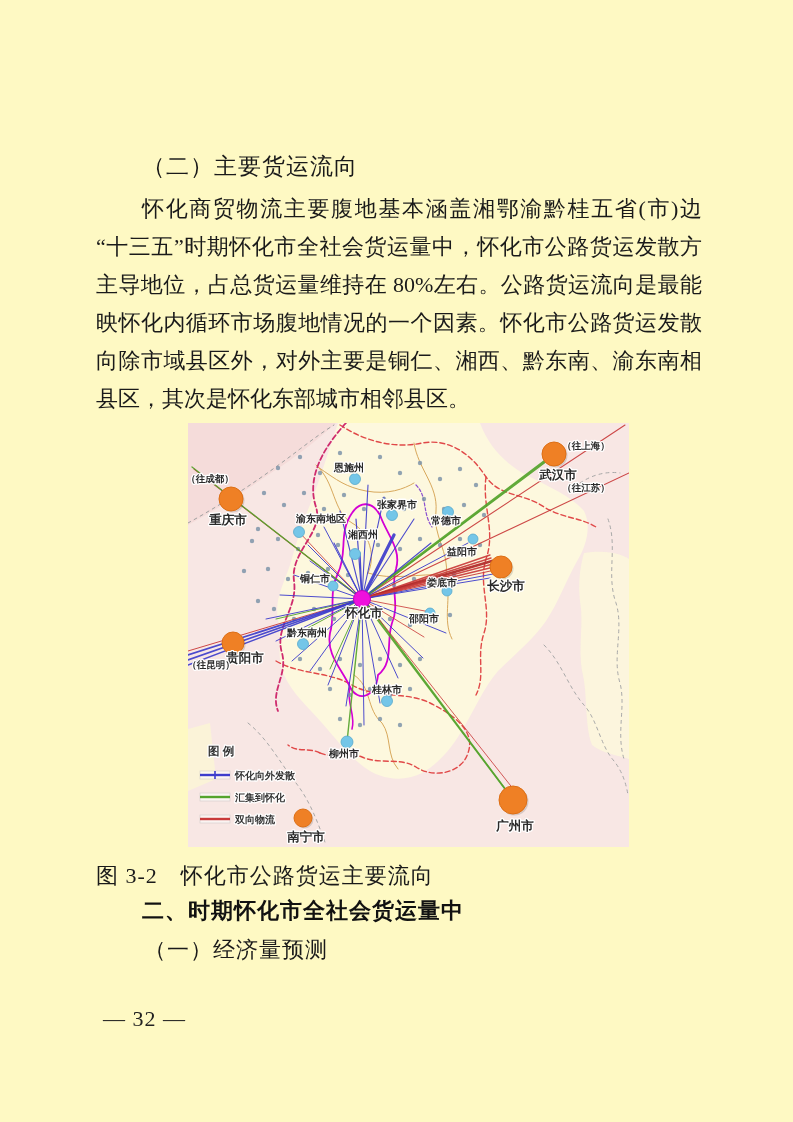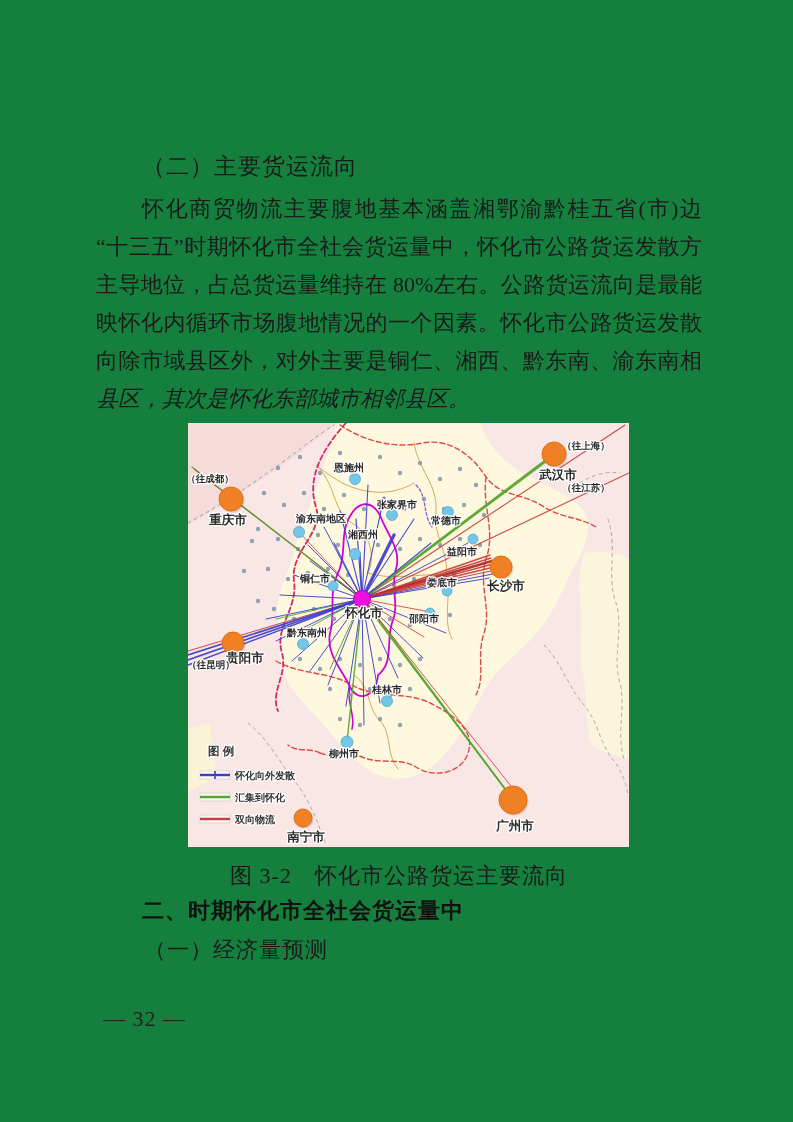--- a/index.html
+++ b/index.html
@@ -1,25 +1,25 @@
 <!DOCTYPE html>
 <html><head>
 <meta charset="utf-8">
 <style>
   html,body{margin:0;padding:0;background:#ffffff;}
   body{width:793px;height:1122px;position:relative;font-family:"Liberation Serif","DejaVu Serif",serif;color:#1a1a1a;overflow:hidden;}
-  .page{position:absolute;inset:0;background:#15803d;}
+  .page{position:absolute;inset:0;background:#fef9c3;}
   .sec-h1{position:absolute;left:142px;top:151px;font-size:23px;letter-spacing:1px;}
   .para{position:absolute;left:96px;top:190px;width:606px;font-size:22px;}
   .para .line{height:38px;line-height:38px;text-align:justify;text-align-last:justify;overflow:hidden;}
   .para .line.first{text-indent:46px;}
-  .para .line.last{text-align-last:left;font-style:italic;}
+  .para .line.last{text-align-last:left;}
   .figure-wrap{position:absolute;left:188px;top:423px;width:441px;height:424px;}
   .figure-wrap svg{display:block;width:441px;height:424px;}
-  .caption{position:absolute;left:96px;top:861px;width:606px;text-align:center;font-size:22px;letter-spacing:1px;}
+  .caption{position:absolute;left:96px;top:861px;width:606px;font-size:22px;letter-spacing:1px;}
   .chap-h{position:absolute;left:142px;top:896px;font-family:"Liberation Sans","DejaVu Sans",sans-serif;font-weight:bold;font-size:22px;letter-spacing:1px;color:#111;}
   .sec-h2{position:absolute;left:144px;top:935px;font-size:22px;letter-spacing:1px;}
   .pagenum{position:absolute;left:103px;top:1006px;font-size:22px;letter-spacing:1px;color:#222;}
   text{font-family:"Liberation Sans","DejaVu Sans",sans-serif;}
 </style>
 </head>
 <body>
 
 <div class="page">
 

